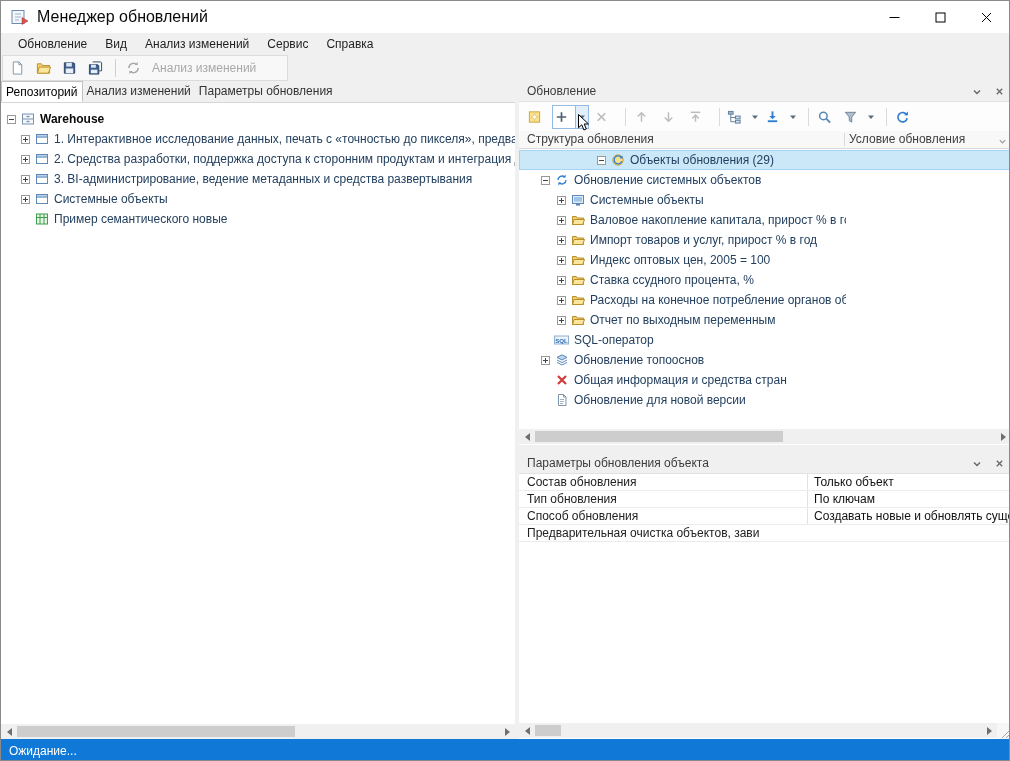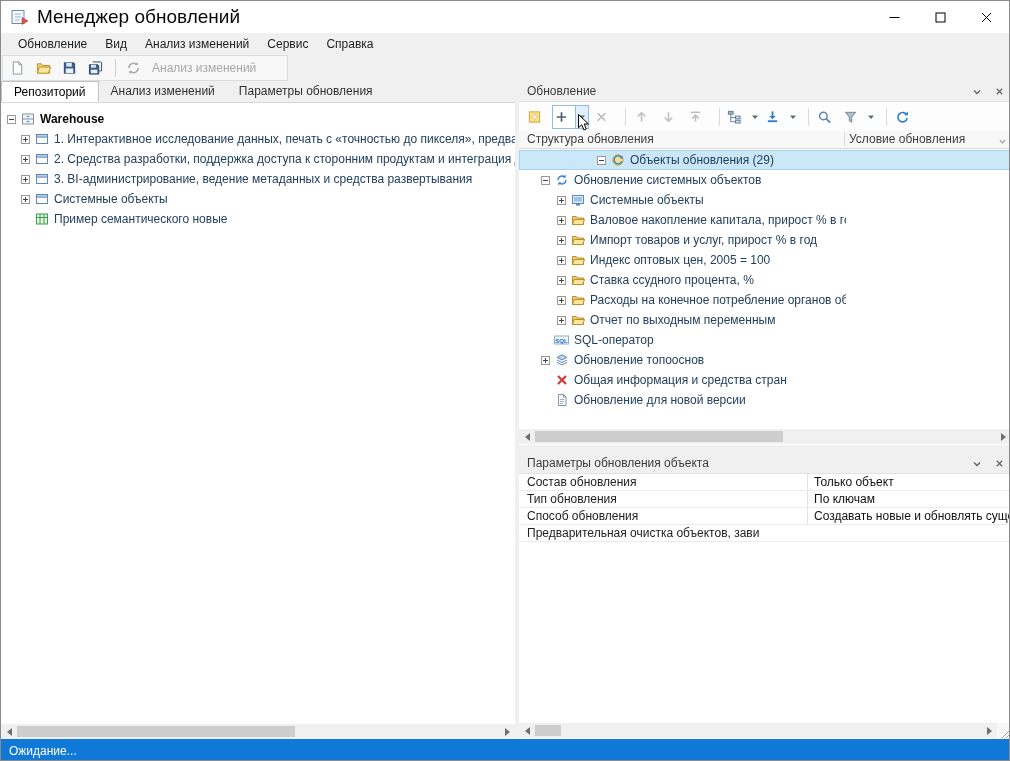--- a/index.html
+++ b/index.html
@@ -6,21 +6,21 @@
   html,body { background:#d4d4d4; }
   body { font-family:"Liberation Sans", sans-serif; }
 
   .window { position:relative; width:1010px; height:761px; background:#fff;
             border:1px solid #8a8a8a; overflow:hidden; font-size:12px; color:#1e1e1e; }
 
   
   .titlebar { position:absolute; left:0; top:0; width:100%; height:32px; background:#fff;
               display:flex; align-items:center; }
   .app-icon { margin-left:10px; width:18px; height:16px; display:inline-flex; }
-  .title-text { margin-left:8px; font-size:19px; color:#0a0a0a; }
+  .title-text { margin-left:8px; font-size:16px; color:#0a0a0a; }
   .win-buttons { position:absolute; right:0; top:0; height:32px; display:flex; }
   .win-btn { width:46px; height:32px; display:flex; align-items:center; justify-content:center; }
 
   
   .menubar { position:absolute; left:0; top:32px; width:100%; height:22px; background:#f0f0f0;
              display:flex; align-items:center; padding-left:8px; }
   .menu-item { padding:0 9px; line-height:22px; color:#1f1f1f; }
 
   
   .toolbar-row { position:absolute; left:0; top:54px; width:100%; height:26px; background:#f0f0f0; }
@@ -32,21 +32,21 @@
 
   
   .content { position:absolute; left:0; top:80px; width:100%; height:658px; background:#f0f0f0; }
   .left-panel { position:absolute; left:0; top:0; width:514px; height:658px; background:#fff; }
   .splitter { position:absolute; left:514px; top:0; width:4px; height:658px; background:#f0f0f0; }
   .right-panel { position:absolute; left:518px; top:0; width:492px; height:658px; background:#fff; }
 
   
   .tabstrip { position:absolute; left:0; top:0; width:514px; height:22px; background:#f0f0f0;
               display:flex; border-bottom:1px solid #d6d6d6; }
-  .tab { padding:0 12px; line-height:21px; color:#333; }
+  .tab { padding:0 4px; line-height:21px; color:#333; }
   .tab.active { background:#fff; border:1px solid #c2c2c2; border-bottom:1px solid #fff;
                 line-height:20px; color:#000; }
 
   
   .repo-tree { position:absolute; left:0; top:23px; width:514px; height:586px; background:#fff;
                overflow:hidden; padding-top:5px; }
   .tree-row { height:20px; display:flex; align-items:center; white-space:nowrap; overflow:hidden; }
   .tree-row.selected { background:#cbe8f9; box-shadow:inset 0 0 0 1px #a5d4f3; }
   .row-clip { display:flex; align-items:center; height:100%; overflow:hidden; flex:none; }
   .indent { flex:none; display:inline-block; height:1px; }

